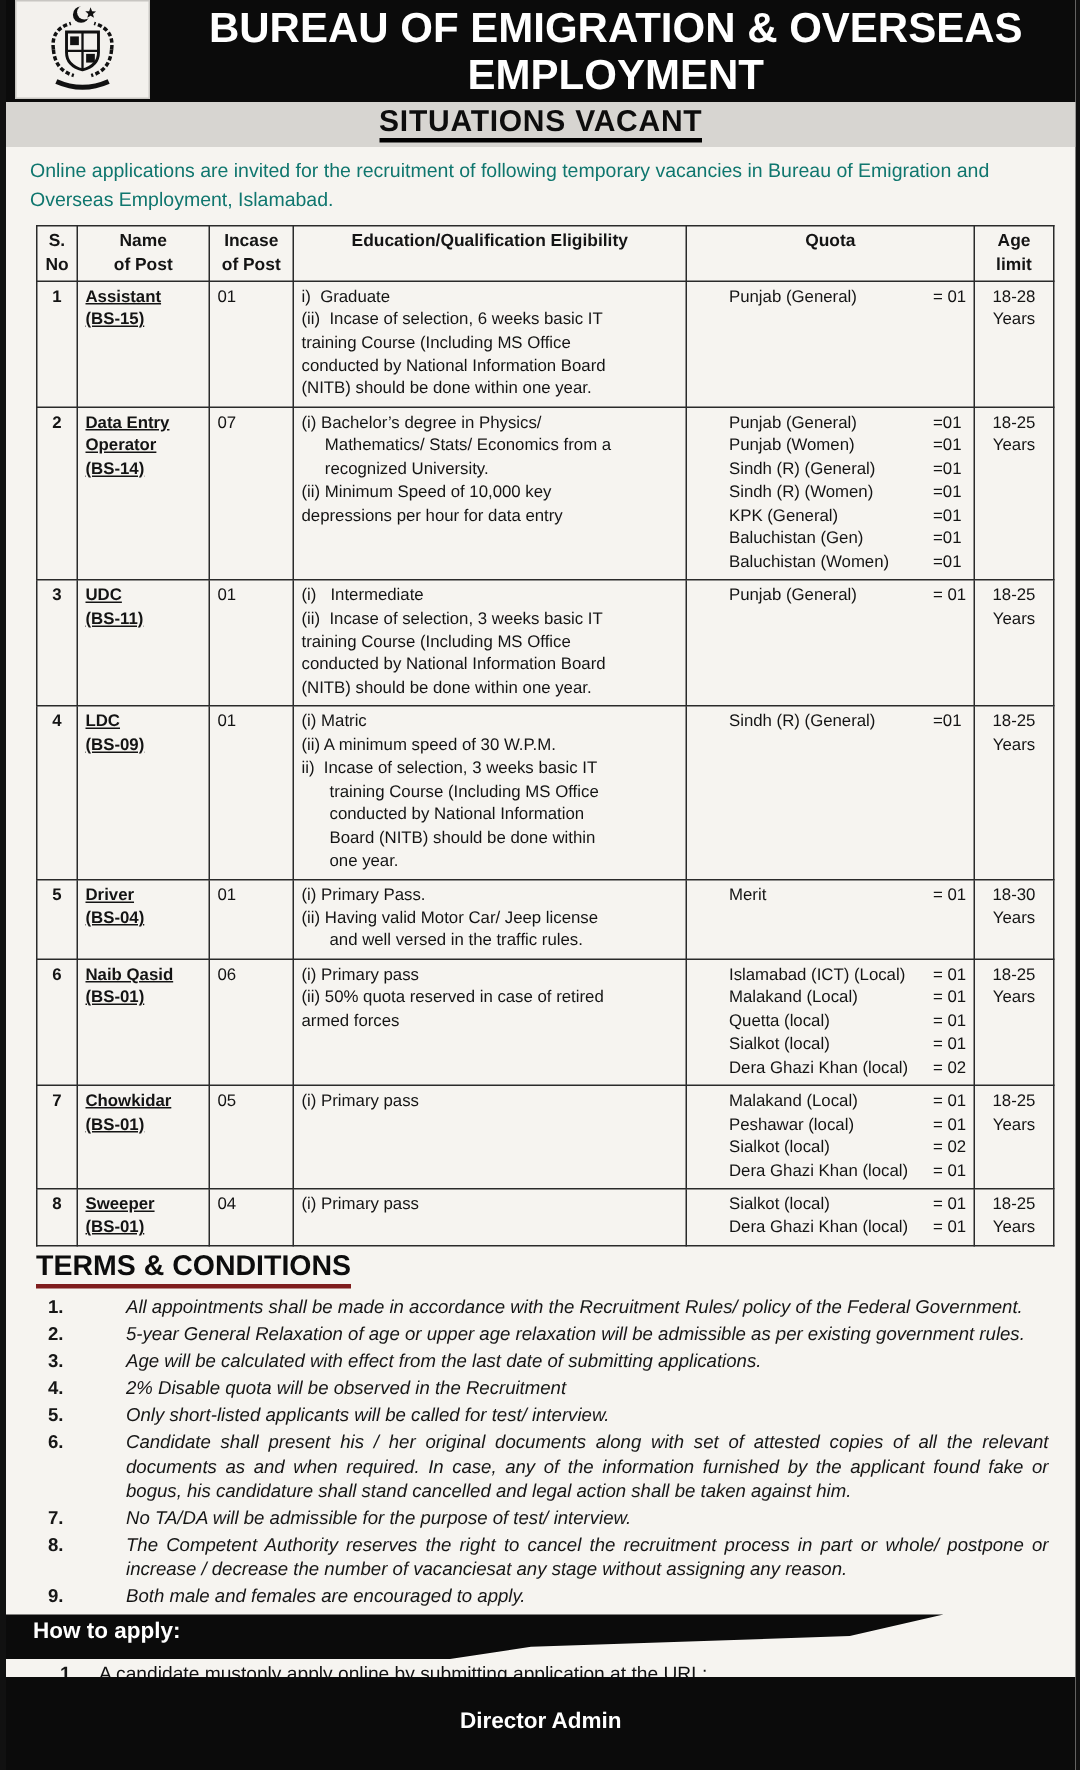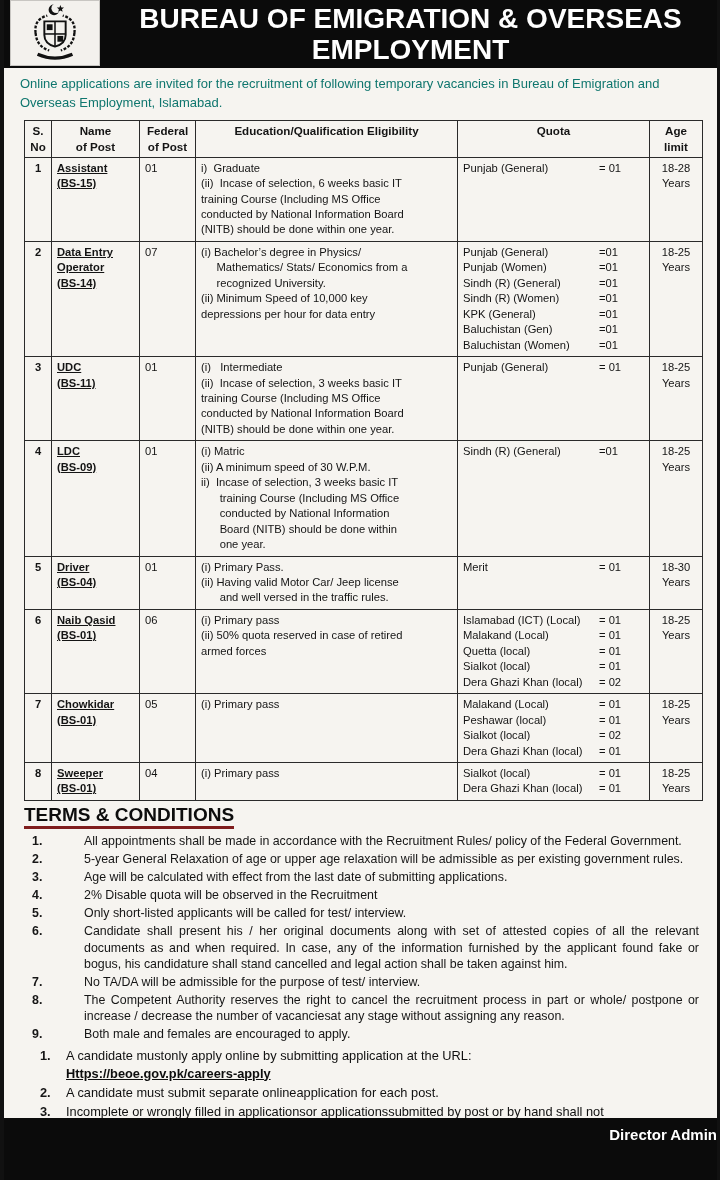--- a/index.html
+++ b/index.html
@@ -34,43 +34,43 @@
     font-size:11.2px; line-height:1.38; color:#141414;
   }
   table.vac th { font-weight:bold; text-align:center; white-space:pre-line; padding:2px 2px; font-size:11.6px; }
   col.c1{width:27px} col.c2{width:88px} col.c3{width:56px} col.c4{width:262px} col.c5{width:192px} col.c6{width:53px}
   td.c-sno { text-align:center; font-weight:bold; }
   td.c-post { font-weight:bold; white-space:pre-line; font-size:11.8px;text-decoration:underline; }
   td.c-num { text-align:left; padding-left:8px; }
   td.c-edu { white-space:pre-wrap; }
   td.c-age { white-space:pre-line; text-align:center; }
   .q-line { display:flex; }
-  .q-a { flex:0 0 136px; }
+  .q-a { flex:0 0 136px;margin-left:23px; }
   .q-v { white-space:nowrap; }
   
   .terms { padding:4px 14px 0 20px; }
   .terms h3 { display:inline-block; font-size:19px; font-weight:800; border-bottom:3px solid #7f1d1d; line-height:1.1; margin-bottom:4px; color:#0d0d0d; }
   .t-item { display:grid; grid-template-columns:52px 1fr; padding-left:8px; font-size:12.4px; line-height:1.3; margin-bottom:2px; }
   .t-item .no { font-weight:bold; }
-  .t-item .tx { text-align:justify; padding-right:4px; }
+  .t-item .tx { text-align:justify; padding-right:4px;font-style:italic; }
   
   .apply { position:relative; margin-top:4px; padding-bottom:4px; }
   .apply-banner {
     width:625px; height:30px; background:#0b0b0b; color:#fff; font-size:15px; font-weight:bold;
     display:flex; align-items:flex-start; padding:3px 0 0 18px;
     clip-path:polygon(0 0, 100% 0, 90% 48%, 56% 72%, 47% 100%, 0 100%);
   }
   .a-item { display:grid; grid-template-columns:26px 1fr; padding:1px 110px 1px 36px; font-size:12.8px; line-height:1.35; }
   .a-item .no { font-weight:bold; }
   .a-item .tx { color:#101010; }
   .a-link { font-weight:bold; text-decoration:underline; color:#0d0d0d; }
   
   .footer {
     position:absolute; left:0; right:0; bottom:0; height:62px; background:#0b0b0b; color:#fff;
-    text-align:right; padding-top:7px;
+    text-align:center; padding-top:20px;
   }
   .footer .f1 { font-size:15px; font-weight:bold; line-height:1.3; }
   .footer .f2 { font-size:16px; font-weight:bold; line-height:1.35;margin-top:48px; }
   .footer .f3 { font-size:13.8px; font-weight:bold; white-space:pre; line-height:1.35; }
 </style>
 </head>
 <body>
 
 <div class="page">
 
@@ -92,39 +92,42 @@
         <line x1="21" y1="33" x2="43" y2="33" stroke="#111" stroke-width="1.6"></line>
         <rect x="23.5" y="23" width="6" height="6" fill="#111"></rect>
         <rect x="34.5" y="35" width="6" height="6" fill="#111"></rect>
 
         <path d="M14 54 Q32 62 50 54" fill="none" stroke="#111" stroke-width="3.4"></path>
       </svg>
     </div>
     <div class="org-title">BUREAU OF EMIGRATION &amp; OVERSEAS EMPLOYMENT</div>
   </div>
 
+  <div class="sv-band">
+    <h2>SITUATIONS VACANT</h2>
+  </div>
 
   <div class="intro">Online applications are invited for the recruitment of following temporary vacancies in Bureau of Emigration and Overseas Employment, Islamabad.</div>
 
   <table class="vac">
     <colgroup>
         <col class="c1">
         <col class="c2">
         <col class="c3">
         <col class="c4">
         <col class="c5">
         <col class="c6">
       </colgroup>
     <tbody>
         <tr>
       <th>S.
 No</th>
       <th>Name
 of Post</th>
-      <th>Federal
+      <th>Incase
 of Post</th>
       <th>Education/Qualification Eligibility</th>
       <th>Quota</th>
       <th>Age
 limit</th>
     </tr>
 
     <tr>
       <td class="c-sno">1</td>
       <td class="c-post">Assistant
@@ -370,20 +373,23 @@
           <span class="tx">The Competent Authority reserves the right to cancel the recruitment process in part or whole/ postpone or increase / decrease the number of vacanciesat any stage without assigning any reason.</span>
         </div>
       <div class="t-item">
           <span class="no">9.</span>
           <span class="tx">Both male and females are encouraged to apply.</span>
         </div>
     </div>
   </div>
 
   <div class="apply">
+    <div class="apply-banner">
+      <span>How to apply:</span>
+    </div>
     <div class="a-item">
       <span class="no">1.</span>
       <span class="tx"><span>A candidate mustonly apply online by submitting application at the  URL: </span><a class="a-link" href="#">Https://beoe.gov.pk/careers-apply</a></span>
     </div>
     <div class="a-item">
         <span class="no">2.</span>
         <span class="tx">A candidate must submit separate onlineapplication for each post.</span>
       </div>
     <div class="a-item">
         <span class="no">3.</span>

